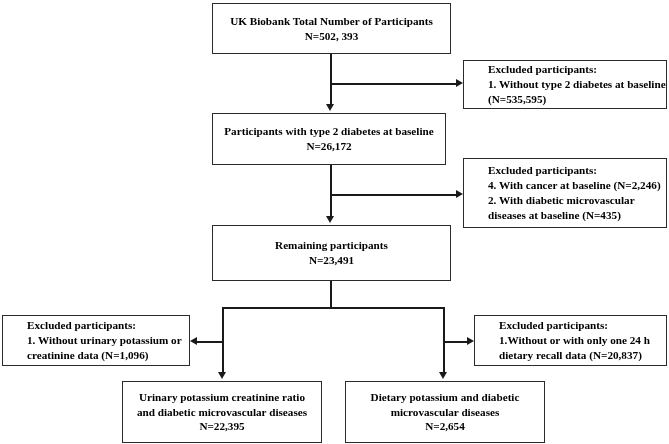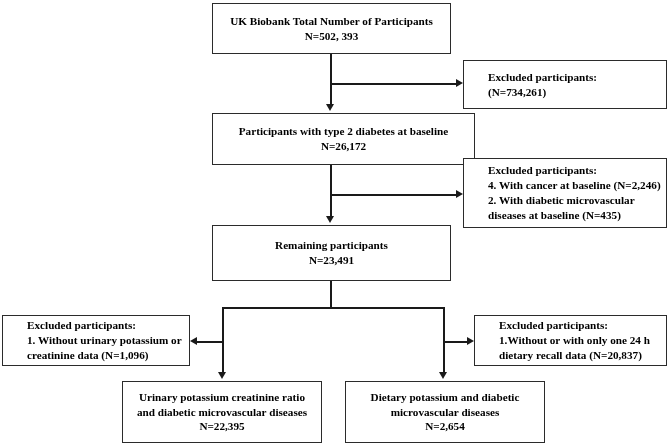--- a/index.html
+++ b/index.html
@@ -69,24 +69,25 @@
 
 <div id="flowchart-canvas">
 
   <div class="node center" style="left:212px; top:3px; width:239px; height:51px;">
     <span class="line">UK Biobank Total Number of Participants</span>
     <span class="line">N=502, 393</span>
   </div>
 
   <div class="node left" style="left:463px; top:60px; width:204px; height:49px;">
     <span class="line">Excluded participants:</span>
-    <span class="line">(N=734,261)</span>
+    <span class="line">1. Without type 2 diabetes at baseline</span>
+    <span class="line">(N=535,595)</span>
   </div>
 
-  <div class="node center" style="left:212px; top:113px; width:263px; height:52px;">
+  <div class="node center" style="left:212px; top:113px; width:234px; height:52px;">
     <span class="line">Participants with type 2 diabetes at baseline</span>
     <span class="line">N=26,172</span>
   </div>
 
   <div class="node left" style="left:463px; top:158px; width:204px; height:70px;">
     <span class="line">Excluded participants:</span>
     <span class="line">4. With  cancer at baseline (N=2,246)</span>
     <span class="line">2. With diabetic microvascular</span>
     <span class="line">diseases at baseline (N=435)</span>
   </div>

